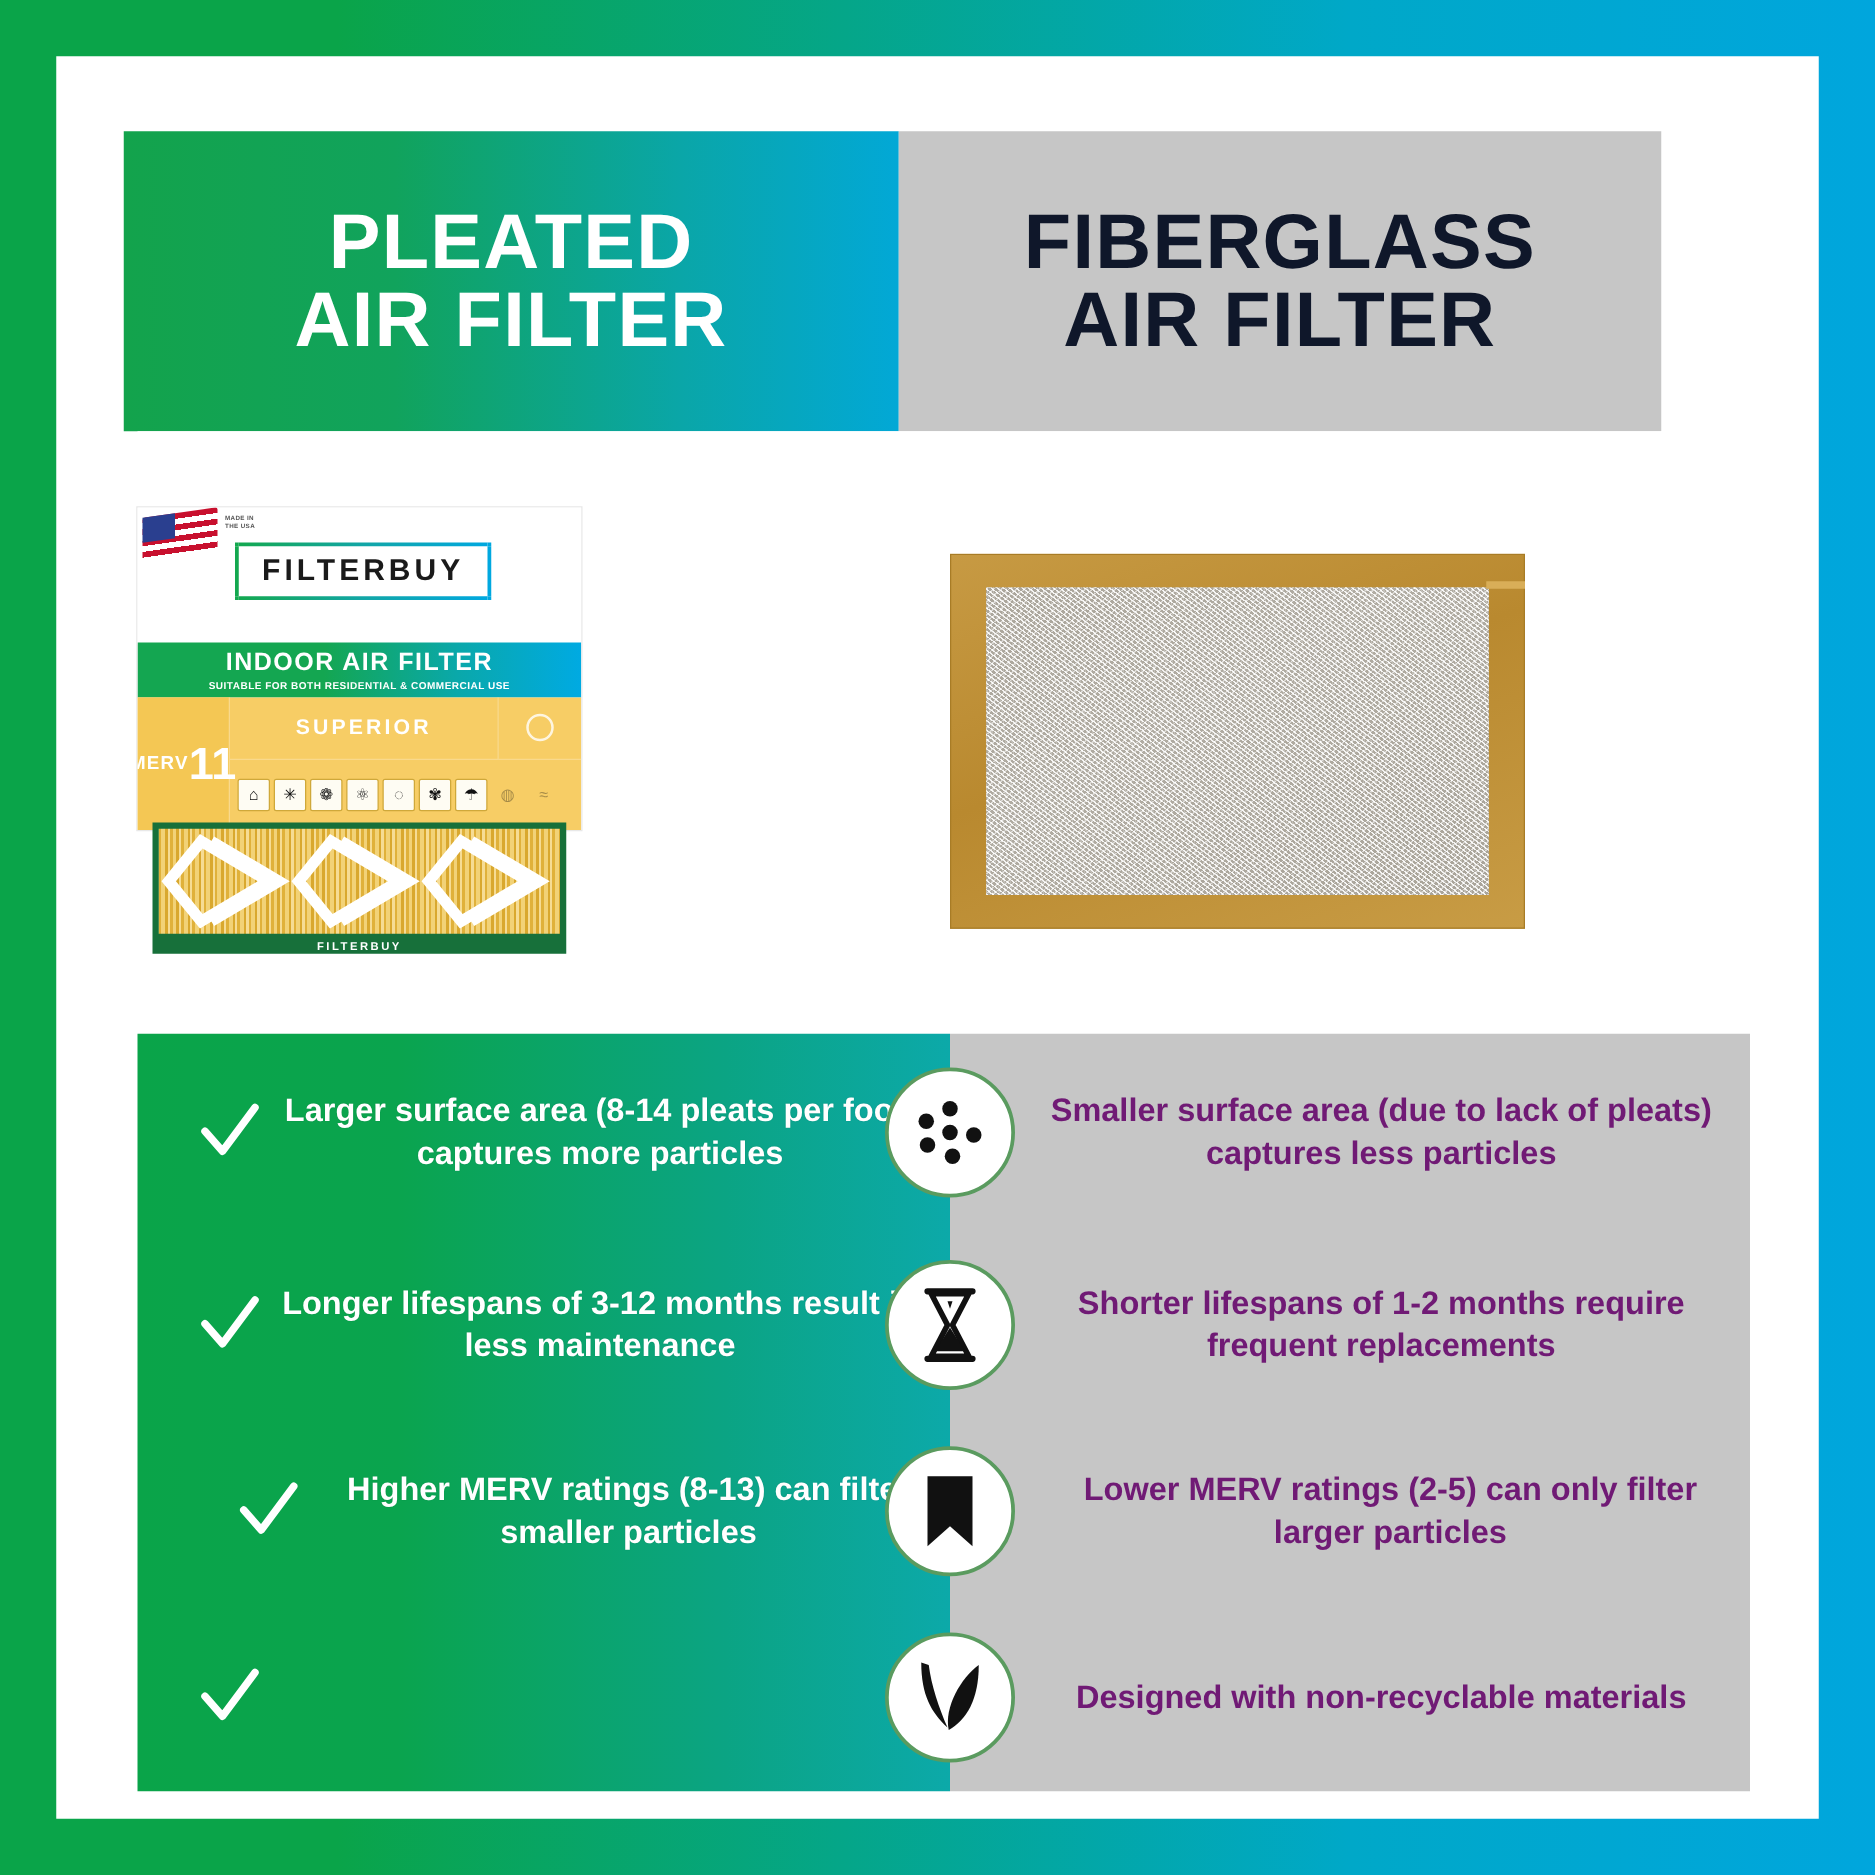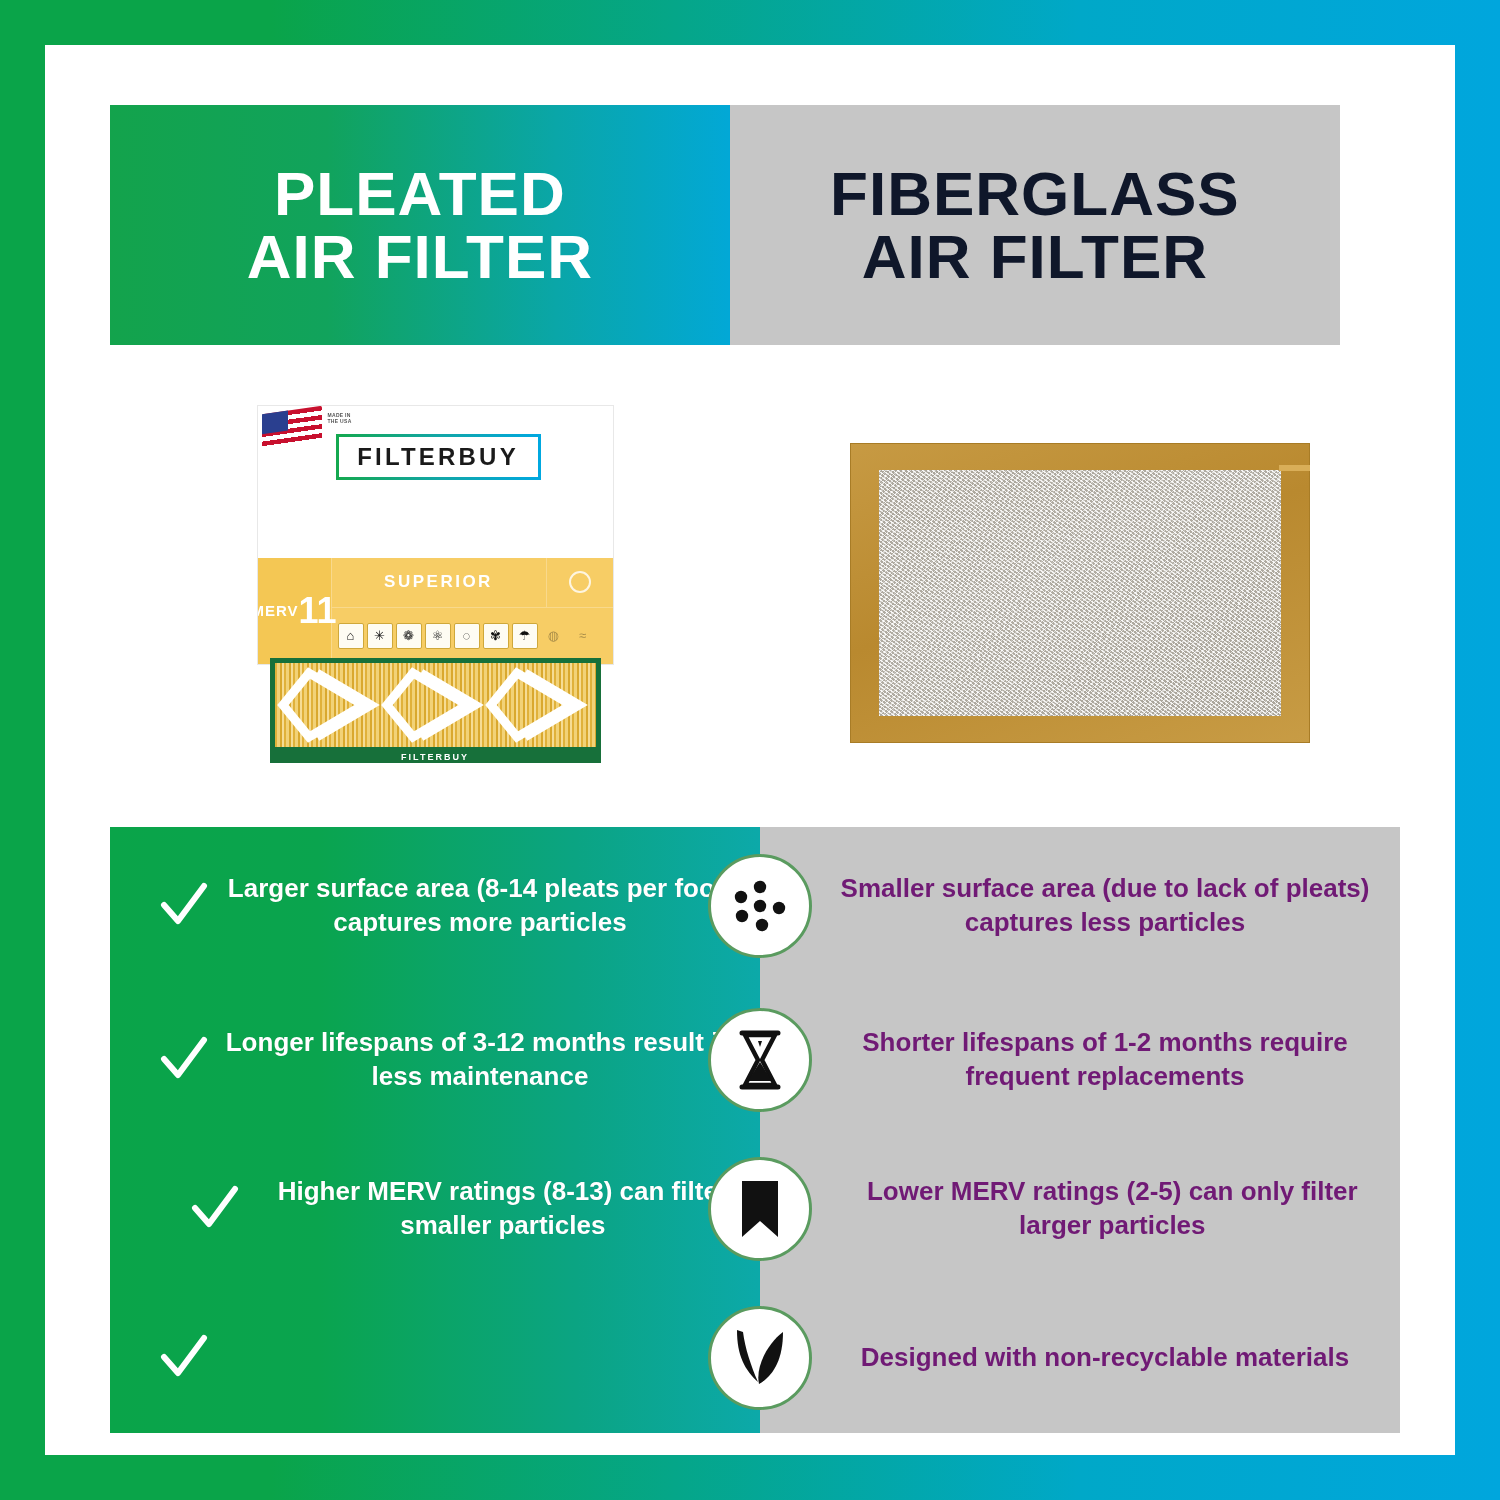--- a/index.html
+++ b/index.html
@@ -15,21 +15,21 @@
   #card {
     position:absolute;
     left:45px; top:45px;
     width:1410px; height:1410px;
     background:#ffffff;
   }
 
   
   #header-row {
     position:absolute;
-    left:65px; top:60px;
+    left:54px; top:60px;
     width:1230px; height:240px;
     display:flex;
     border-radius:28px;
   }
   .hdr {
     display:flex; align-items:center; justify-content:center;
     text-align:center;
   }
   .hdr-left {
     width:650px;
@@ -50,21 +50,21 @@
   .hdr-right .hdr-title { color:#0f172a; }
 
   
   #product-row {
     position:absolute;
     left:65px; top:300px;
     width:1290px; height:480px;
     background:#ffffff;
     display:flex;
   }
-  .prod-cell { width:650px; display:flex; align-items:center; justify-content:center;margin-top:16px; }
+  .prod-cell { width:650px; display:flex; align-items:center; justify-content:flex-start;margin-top:16px; }
   .prod-cell.right { width:640px; }
 
   
   .pleated {
     position:relative;
     width:355px; height:375px;
   }
   .pl-box {
     position:absolute; left:0; top:0;
     width:355px; height:258px;
@@ -267,20 +267,24 @@
         <div class="pl-box">
           <div class="pl-white"></div>
           <div class="us-flag"></div>
           <div class="made-in">MADE IN
 THE USA</div>
 
           <div class="fb-logo-box">
             <span class="fb-logo-text">FILTERBUY</span>
           </div>
 
+          <div class="pl-band">
+            <div class="pl-band-main">INDOOR AIR FILTER</div>
+            <div class="pl-band-sub">SUITABLE FOR BOTH RESIDENTIAL &amp; COMMERCIAL USE</div>
+          </div>
 
           <div class="pl-gold">
             <div class="pl-merv">
               <div class="pl-merv-l">MERV</div>
               <div class="pl-merv-n">11</div>
             </div>
             <div class="pl-superior">SUPERIOR</div>
             <div class="pl-ul">
                 <i></i>
               </div>

